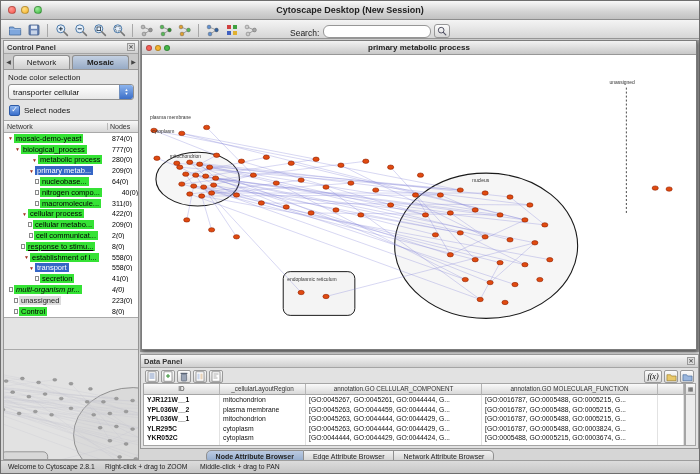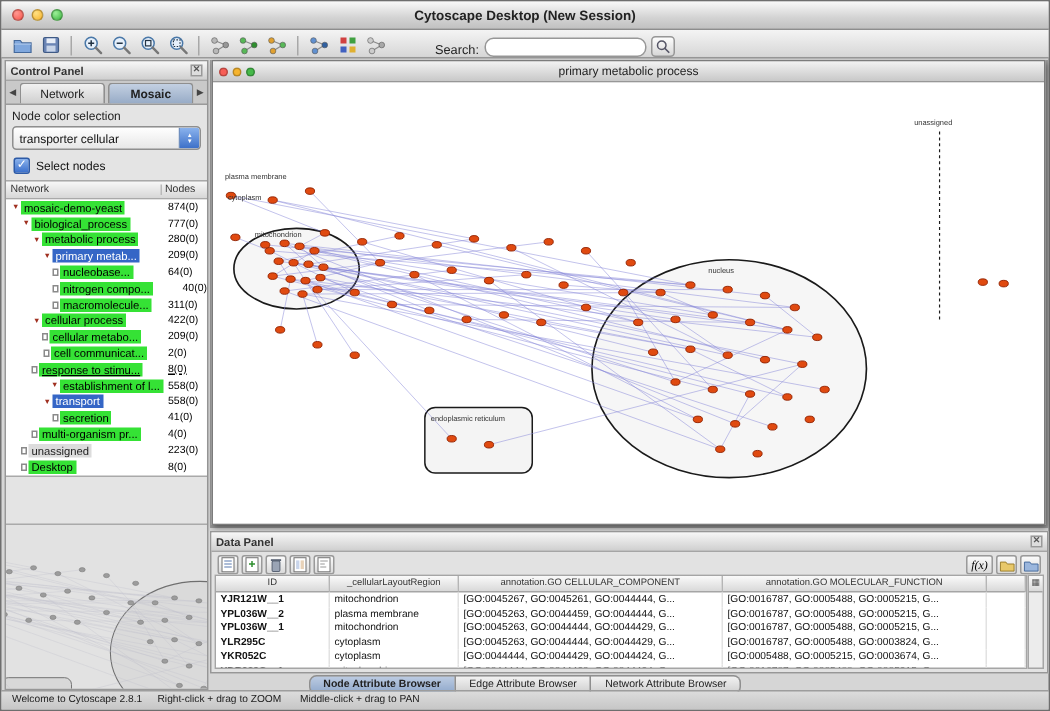--- a/index.html
+++ b/index.html
@@ -63,21 +63,21 @@
   .chip.selected{background:#3566c6;color:#fff;}
   .chip.plain{background:#dcdcdc;color:#222;}
   .tcount{margin-left:auto;width:26px;flex:none;font-size:7px;color:#000;overflow:hidden;}
   .navigator{position:absolute;left:0;right:0;bottom:0;top:308px;background:#e2e2e2;border-top:1px solid #aaa;overflow:hidden;}
 
   
   .desktop{position:absolute;left:139px;top:39px;width:559px;height:312px;background:#9d9d9d;}
   .frame{position:absolute;left:1px;top:0;right:2px;bottom:2px;border:1px solid #7c7c7c;background:#e6e6e6;
     box-shadow:1px 2px 4px rgba(0,0,0,.45);}
   .frame-title{position:relative;height:13px;background:linear-gradient(#f2f2f2,#c8c8c8);border-bottom:1px solid #979797;
-    font-size:8px;color:#222;text-align:center;line-height:13px;font-weight:normal;}
+    font-size:8px;color:#222;text-align:center;line-height:13px;font-weight:bold;}
   .mdot{position:absolute;top:4px;width:6px;height:6px;border-radius:50%;border:1px solid rgba(0,0,0,.25);box-sizing:border-box;}
   .mdot.red{left:4px;background:#f75e56;} .mdot.yel{left:13px;background:#f6b42e;} .mdot.grn{left:22px;background:#46b94a;}
   .canvas{position:absolute;left:0;right:0;top:14px;bottom:0;background:#fff;overflow:hidden;}
   .canvas svg{display:block;}
 
   
   .data-panel{position:absolute;left:139px;top:353px;width:559px;height:95px;background:#e2e2e2;
     border:1px solid #979797;box-sizing:border-box;}
   .dp-toolbar{height:15px;display:flex;align-items:center;gap:2px;padding:1px 4px;}
   .dpbtn{width:14px;height:13px;border:1px solid #9a9a9a;border-radius:2px;background:linear-gradient(#fbfbfb,#dadada);
@@ -264,21 +264,21 @@
         <div class="tree-row" style="padding-left: 3px;">
           <span class="expander">▼</span>
           <span class="chip green">mosaic-demo-yeast</span>
           <span class="tcount">874(0)</span>
         </div>
         <div class="tree-row" style="padding-left: 10px;">
           <span class="expander">▼</span>
           <span class="chip green">biological_process</span>
           <span class="tcount">777(0)</span>
         </div>
-        <div class="tree-row" style="padding-left: 17px;">
+        <div class="tree-row" style="padding-left: 27px;">
           <span class="expander">▼</span>
           <span class="chip green">metabolic process</span>
           <span class="tcount">280(0)</span>
         </div>
         <div class="tree-row" style="padding-left: 24px;">
           <span class="expander">▼</span>
           <span class="chip selected">primary metab...</span>
           <span class="tcount">209(0)</span>
         </div>
         <div class="tree-row" style="padding-left: 31px;">
@@ -309,48 +309,48 @@
         <div class="tree-row" style="padding-left: 25px;">
           <span class="leafdot"></span>
           <span class="chip green">cell communicat...</span>
           <span class="tcount">2(0)</span>
         </div>
         <div class="tree-row" style="padding-left: 17px; text-decoration: underline;">
           <span class="leafdot"></span>
           <span class="chip green">response to stimu...</span>
           <span class="tcount">8(0)</span>
         </div>
-        <div class="tree-row" style="padding-left: 29px;">
+        <div class="tree-row" style="padding-left: 19px;">
           <span class="expander">▼</span>
           <span class="chip green">establishment of l...</span>
           <span class="tcount">558(0)</span>
         </div>
         <div class="tree-row" style="padding-left: 24px;">
           <span class="expander">▼</span>
           <span class="chip selected">transport</span>
           <span class="tcount">558(0)</span>
         </div>
         <div class="tree-row" style="padding-left: 31px;">
           <span class="leafdot"></span>
           <span class="chip green">secretion</span>
           <span class="tcount">41(0)</span>
         </div>
-        <div class="tree-row" style="padding-left: 17px;">
+        <div class="tree-row" style="padding-left: 5px; font-style: italic;">
           <span class="leafdot"></span>
           <span class="chip green">multi-organism pr...</span>
           <span class="tcount">4(0)</span>
         </div>
         <div class="tree-row" style="padding-left: 10px;">
           <span class="leafdot"></span>
           <span class="chip plain">unassigned</span>
           <span class="tcount">223(0)</span>
         </div>
         <div class="tree-row" style="padding-left: 10px;">
           <span class="leafdot"></span>
-          <span class="chip green">Desktop</span>
+          <span class="chip green">Control</span>
           <span class="tcount">8(0)</span>
         </div>
       </div>
     <div class="navigator">
       <svg id="nav-svg" width="134" height="153" viewBox="40 60 420 236" preserveAspectRatio="xMidYMid slice">
           <ellipse cx="56" cy="124" rx="42" ry="27" fill="rgba(0,0,0,0.035)" stroke="#6f6f6f" stroke-width="1.1"></ellipse>
           <ellipse cx="346" cy="191" rx="92" ry="73" fill="rgba(0,0,0,0.035)" stroke="#6f6f6f" stroke-width="1.1"></ellipse>
           <rect x="142" y="217" width="72" height="44" rx="7" fill="rgba(0,0,0,0.045)" stroke="#6f6f6f" stroke-width="1"></rect>
           <line x1="487" y1="32" x2="487" y2="160" stroke="#6f6f6f" stroke-width="0.8" stroke-dasharray="2 2"></line>
           <line x1="38" y1="112" x2="320" y2="135" stroke="#bfbfcc" stroke-width="0.6" opacity="0.55"></line>

